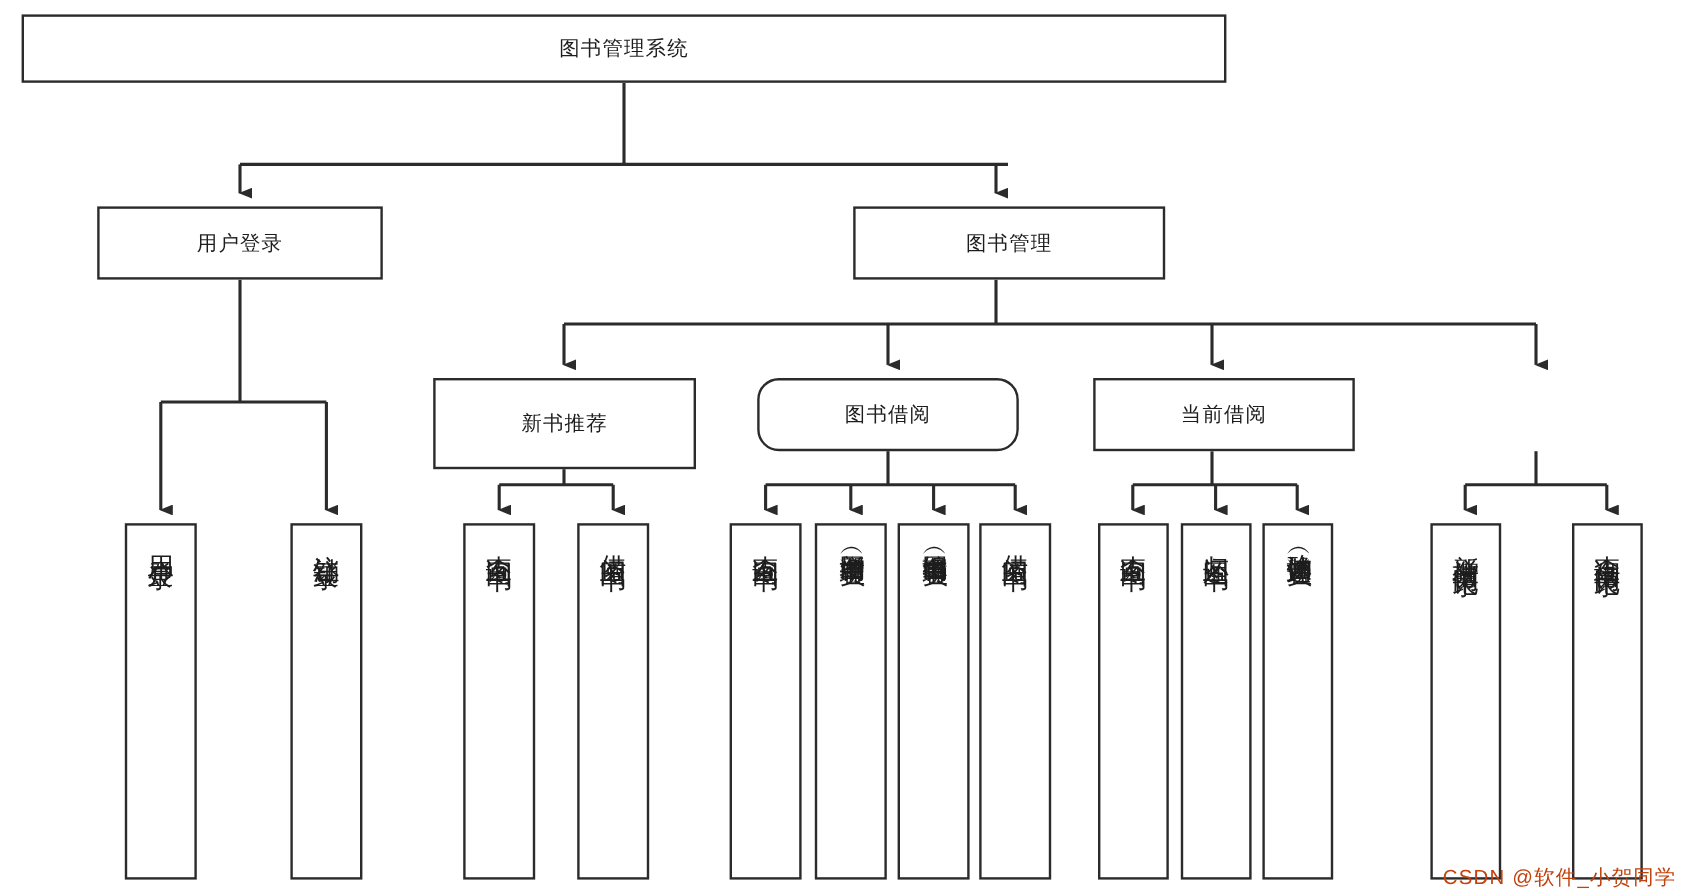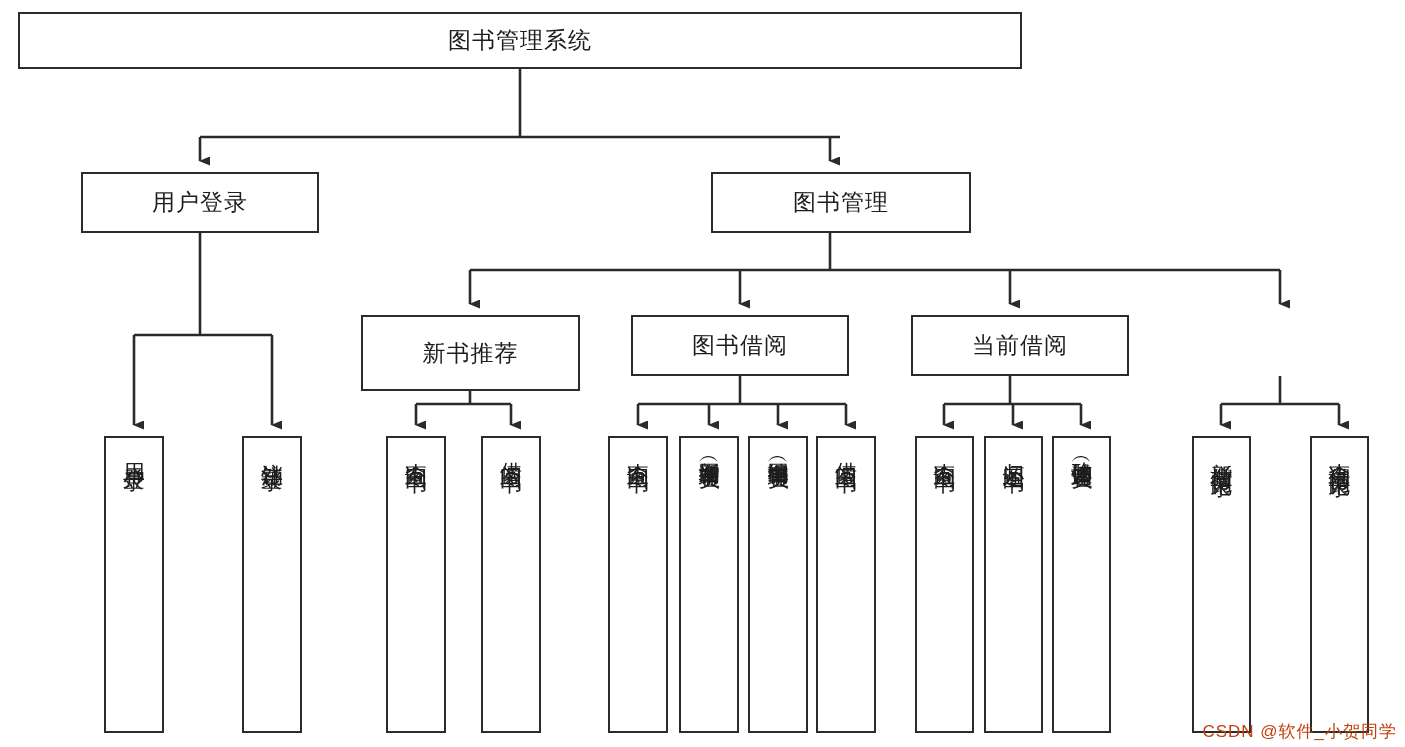--- a/index.html
+++ b/index.html
@@ -26,21 +26,21 @@
     position:absolute;
     box-sizing:border-box;
     background:#ffffff;
     border:2px solid #2b2b2b;
     display:flex;
     align-items:center;
     justify-content:center;
     text-align:center;
   }
   .node .node-label{
-    font-size:23px;
+    font-size:17px;
     line-height:1.25;
     letter-spacing:1px;
     color:#1d1d1d;
     white-space:nowrap;
   }
   
   .node.leaf{
     align-items:flex-start;
     justify-content:center;
     padding-top:7px;
@@ -131,21 +131,21 @@
   <div class="node" id="node-l2-0" style="left: 81px; top: 172px; width: 238px; height: 61px;">
     <span class="node-label">用户登录</span>
   </div>
   <div class="node" id="node-l2-1" style="left: 711px; top: 172px; width: 260px; height: 61px;">
     <span class="node-label">图书管理</span>
   </div>
 
   <div class="node" id="node-l3-0" style="left: 361px; top: 315px; width: 219px; height: 76px;">
     <span class="node-label">新书推荐</span>
   </div>
-  <div class="node" id="node-l3-1" style="left: 631px; top: 315px; width: 218px; height: 61px;">
+  <div class="node" id="node-l3-1" style="left: 631px; top: 315px; width: 218px; height: 61px; border-radius: 18px;">
     <span class="node-label">图书借阅</span>
   </div>
   <div class="node" id="node-l3-2" style="left: 901px; top: 315px; width: 218px; height: 61px; margin-left: 10px;">
     <span class="node-label">当前借阅</span>
   </div>
 
   <div id="leaf-container">
       <div class="node leaf" style="left: 104px; top: 436px; width: 60px; height: 297px;">
         <span class="node-label">用户登录</span>
       </div>

